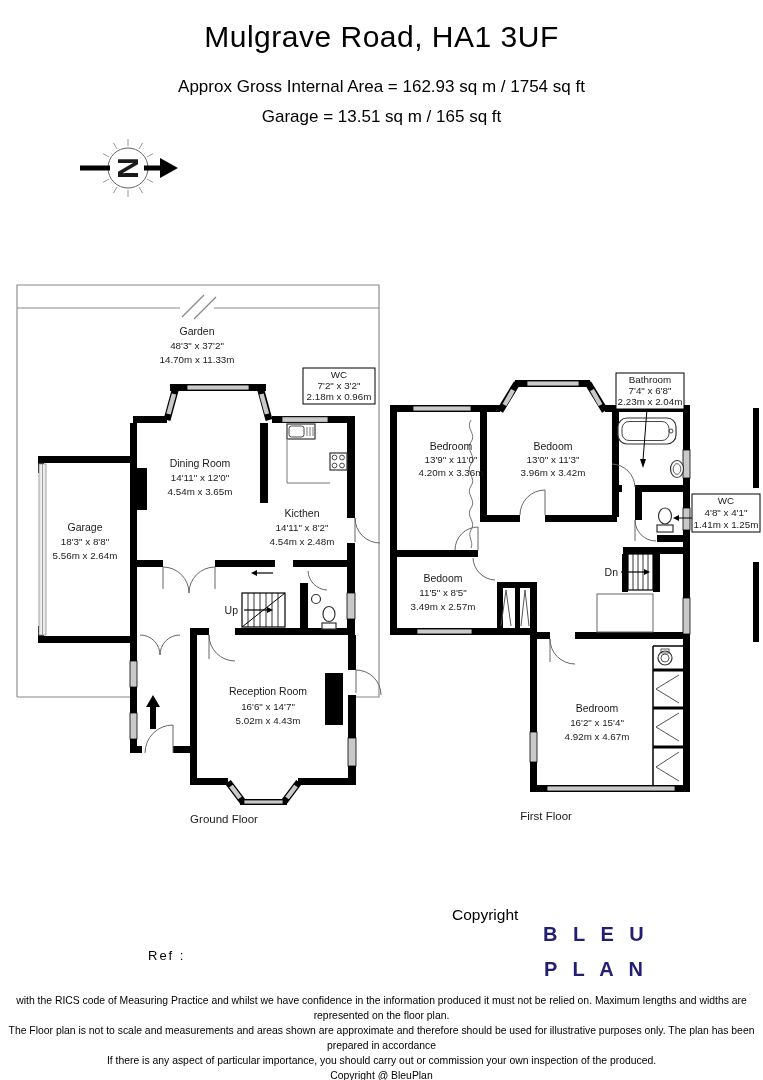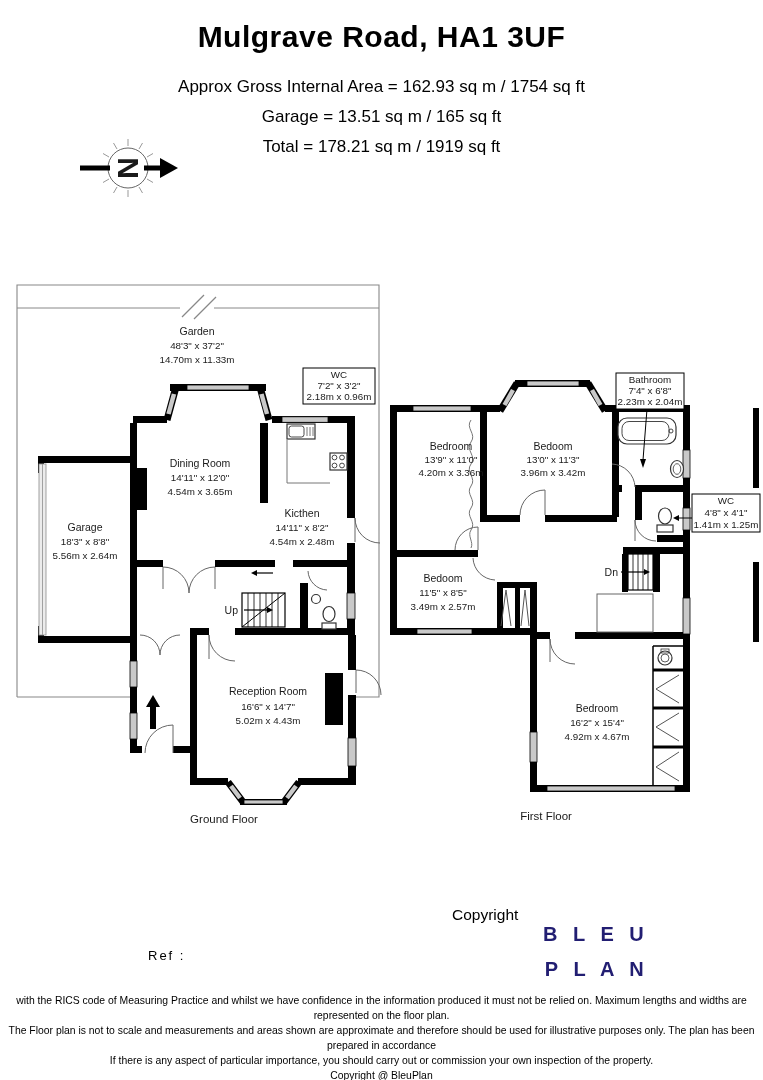--- a/index.html
+++ b/index.html
@@ -1,45 +1,44 @@
 <!DOCTYPE html>
 <html><head>
 <meta charset="utf-8">
 <style>
   html,body{margin:0;padding:0;background:#ffffff;}
   body{width:763px;height:1080px;position:relative;font-family:"Liberation Sans",sans-serif;color:#000;overflow:hidden;}
   .header{position:absolute;top:20px;left:0;right:0;text-align:center;}
-  .title{font-size:30px;font-weight:bold;letter-spacing:0.5px;margin-bottom:18px;}
+  .title{font-size:30px;font-weight:normal;letter-spacing:0.5px;margin-bottom:18px;}
   .area-line{font-size:17px;line-height:30px;}
   .abs{position:absolute;}
   svg text{font-family:"Liberation Sans",sans-serif;fill:#1a1a1a;}
   .room-name{font-size:10.5px;}
   .room-dim{font-size:9.8px;}
   .floor-label{font-size:11.5px;}
   .wall{fill:#000;}
   .win{fill:#c9c9c9;stroke:#000;stroke-width:0.8;}
   .winline{stroke:#c9c9c9;stroke-width:4.5;fill:none;}
   .arc{fill:none;stroke:#666;stroke-width:1;}
   .thin{fill:none;stroke:#777;stroke-width:1;}
   .fix{fill:#fff;stroke:#333;stroke-width:1.2;}
   .labelbox{fill:#fff;stroke:#000;stroke-width:1;}
   .footer-ref{position:absolute;left:148px;top:948px;font-size:13px;letter-spacing:2px;}
   .footer-copyright{position:absolute;left:452px;top:906px;font-size:15.5px;}
-  .logo{position:absolute;left:543px;top:920px;text-align:right;}
+  .logo{position:absolute;left:543px;top:920px;text-align:center;}
   .logo div{font-size:20px;font-weight:bold;letter-spacing:5px;line-height:29px;}
   .disclaimer{position:absolute;top:993px;left:0;right:0;text-align:center;font-size:10.4px;line-height:15px;}
 </style>
 </head>
 <body>
 
 <div class="header">
   <div class="title">Mulgrave Road, HA1 3UF</div>
   <div class="area-line">Approx Gross Internal Area = 162.93 sq m / 1754 sq ft</div>
   <div class="area-line">Garage = 13.51 sq m / 165 sq ft</div>
-  <div class="area-line">Total = 178.21 sq m / 1919 sq ft</div>
 </div>
 
 <svg class="abs" style="left:78px;top:128px" width="105" height="80" viewBox="0 0 105 80">
   <g stroke="#999" stroke-width="1">
     <line x1="72" y1="40" x2="79" y2="40"></line>
       <line x1="69" y1="51" x2="75" y2="54.5"></line>
     <line x1="61" y1="59" x2="64.5" y2="65"></line>
       <line x1="50" y1="62" x2="50" y2="69"></line>
     <line x1="39" y1="59" x2="35.5" y2="65"></line>
       <line x1="31" y1="51" x2="25" y2="54.5"></line>
@@ -347,15 +346,15 @@
 
 <div class="footer-ref">Ref :</div>
 <div class="footer-copyright">Copyright</div>
 <div class="logo">
   <div style="color: rgb(34, 30, 114);">B L E U</div>
   <div style="color: rgb(34, 30, 114); margin-top: 6px;">P L A N</div>
 </div>
 <div class="disclaimer">
   <div>with the RICS code of Measuring Practice and whilst we have confidence in the information produced it must not be relied on. Maximum lengths and widths are represented on the floor plan.</div>
   <div>The Floor plan is not to scale and measurements and areas shown are approximate and therefore should be used for illustrative purposes only. The plan has been prepared in accordance</div>
-  <div>If there is any aspect of particular importance, you should carry out or commission your own inspection of the property.</div>
+  <div>If there is any aspect of particular importance, you should carry out or commission your own inspection of the produced.</div>
   <div>Copyright @ BleuPlan</div>
 </div>
 
 </body></html>

